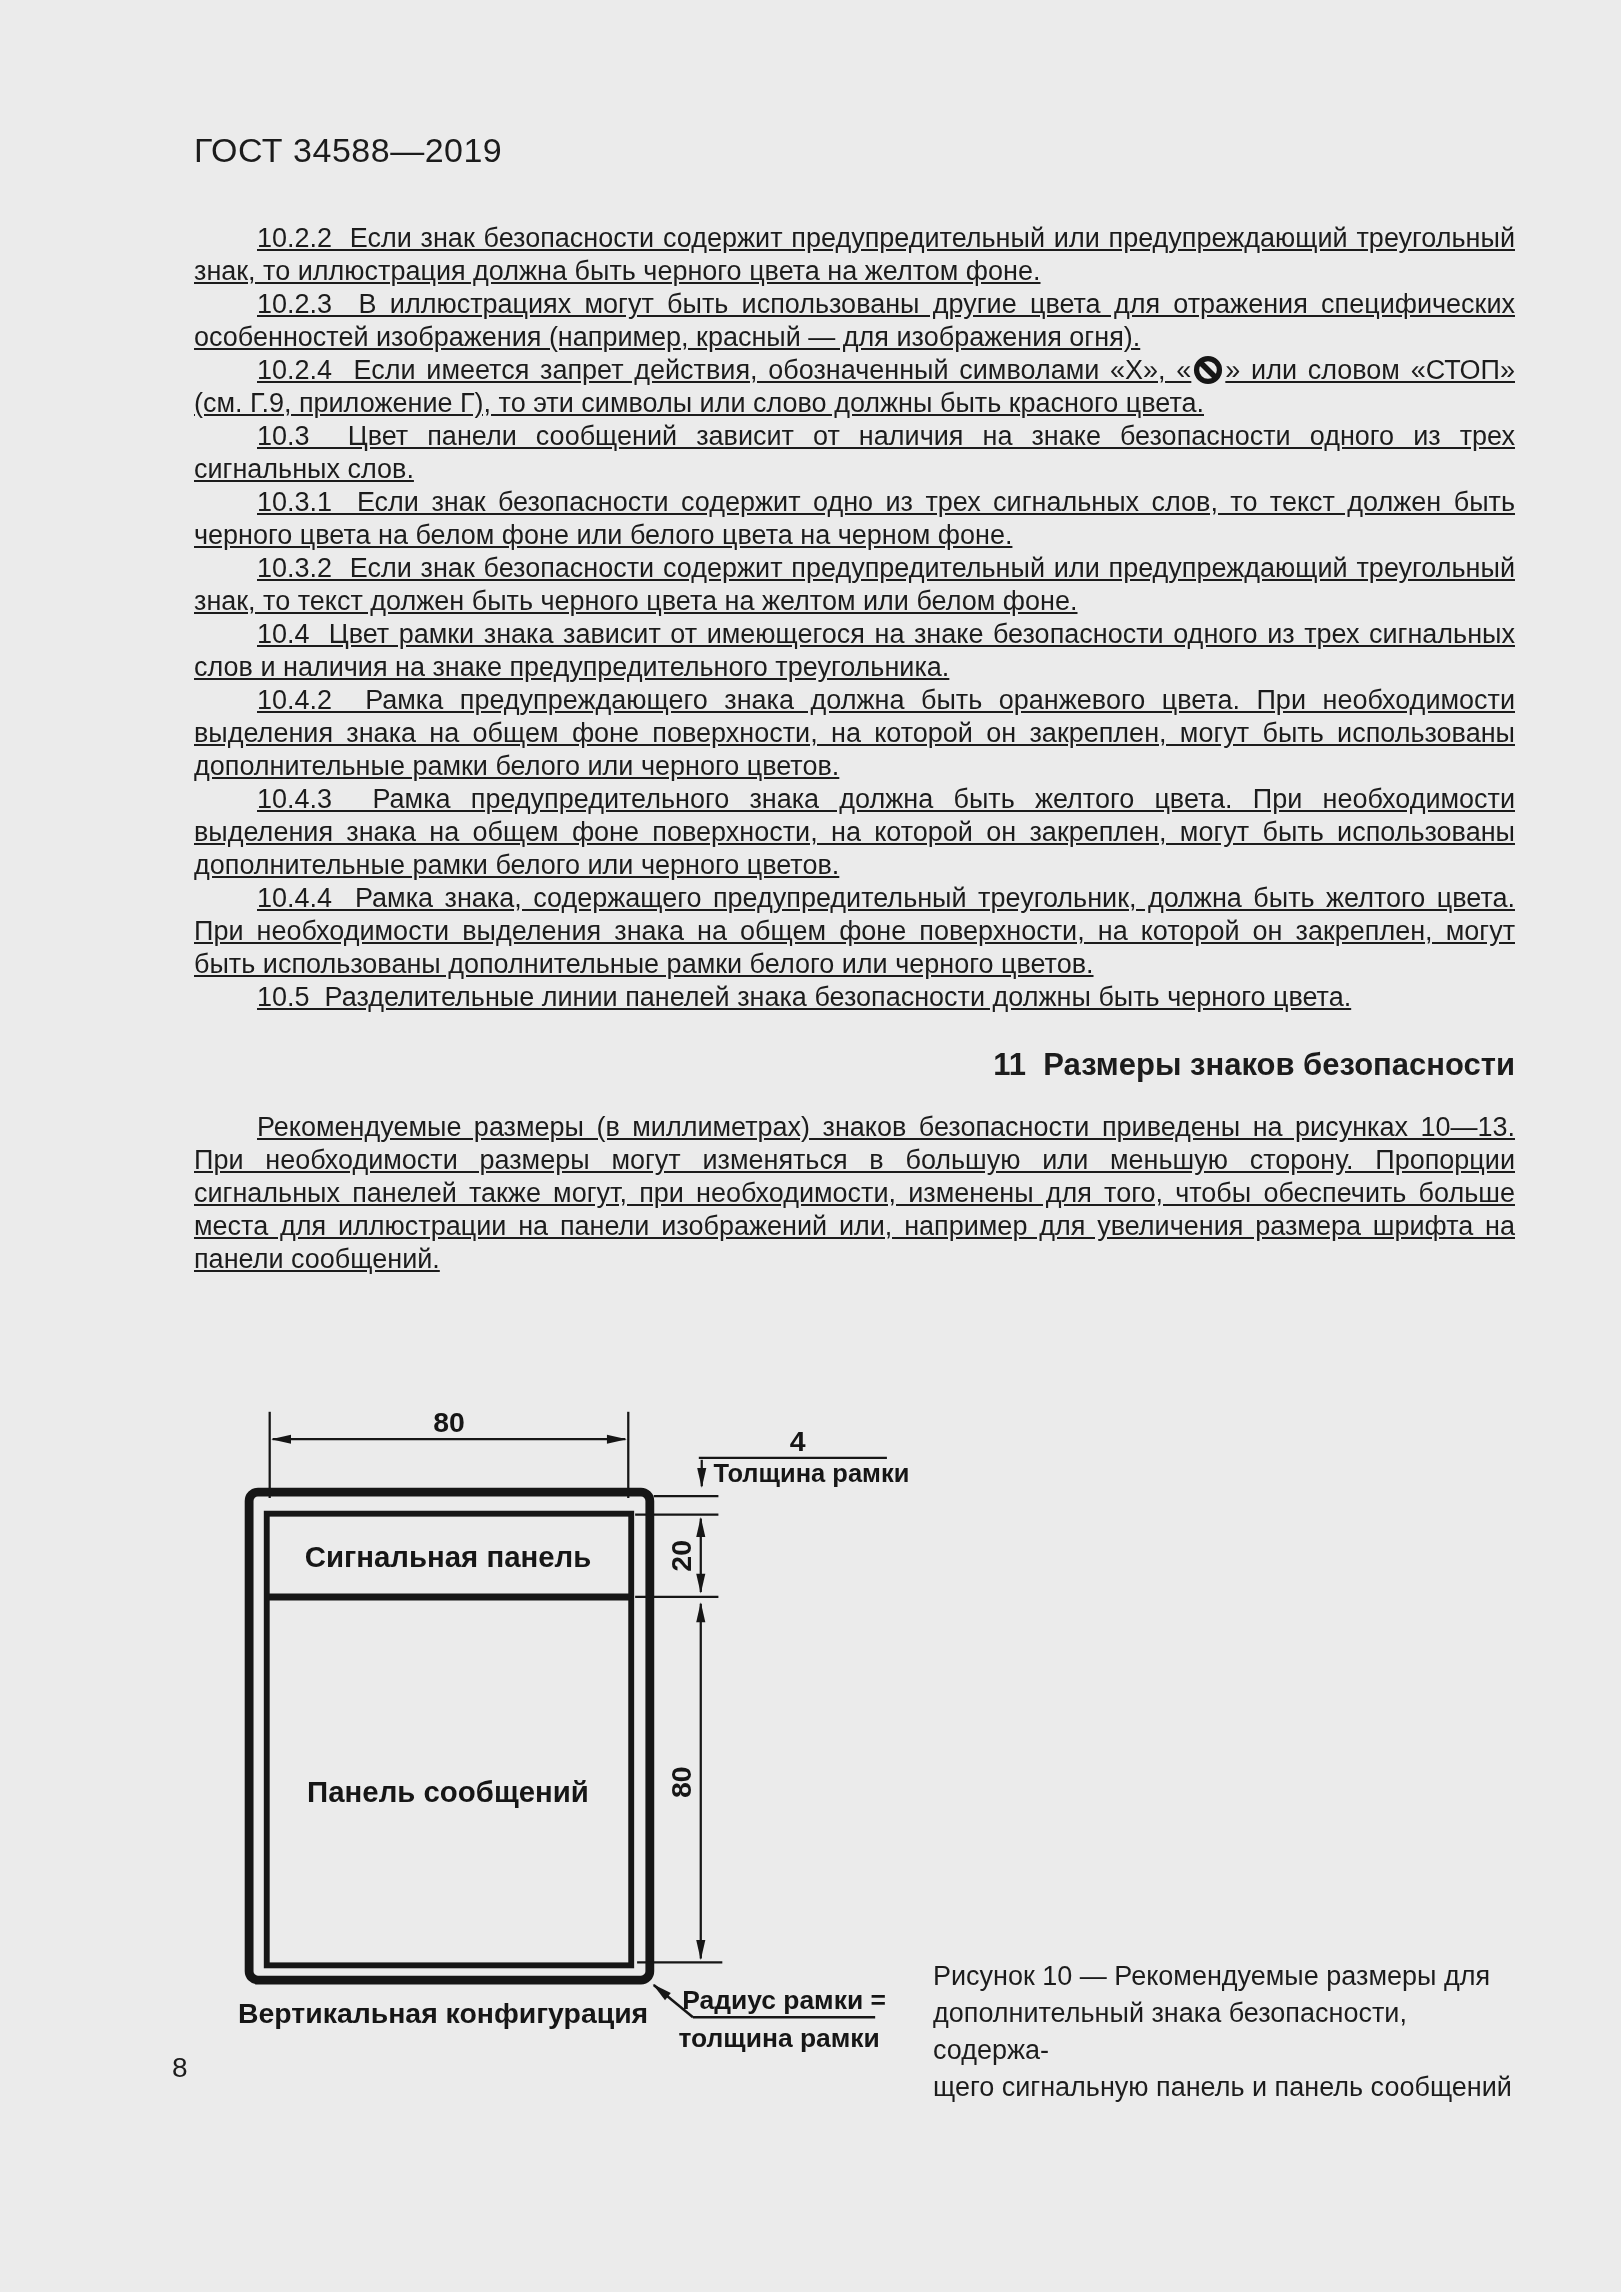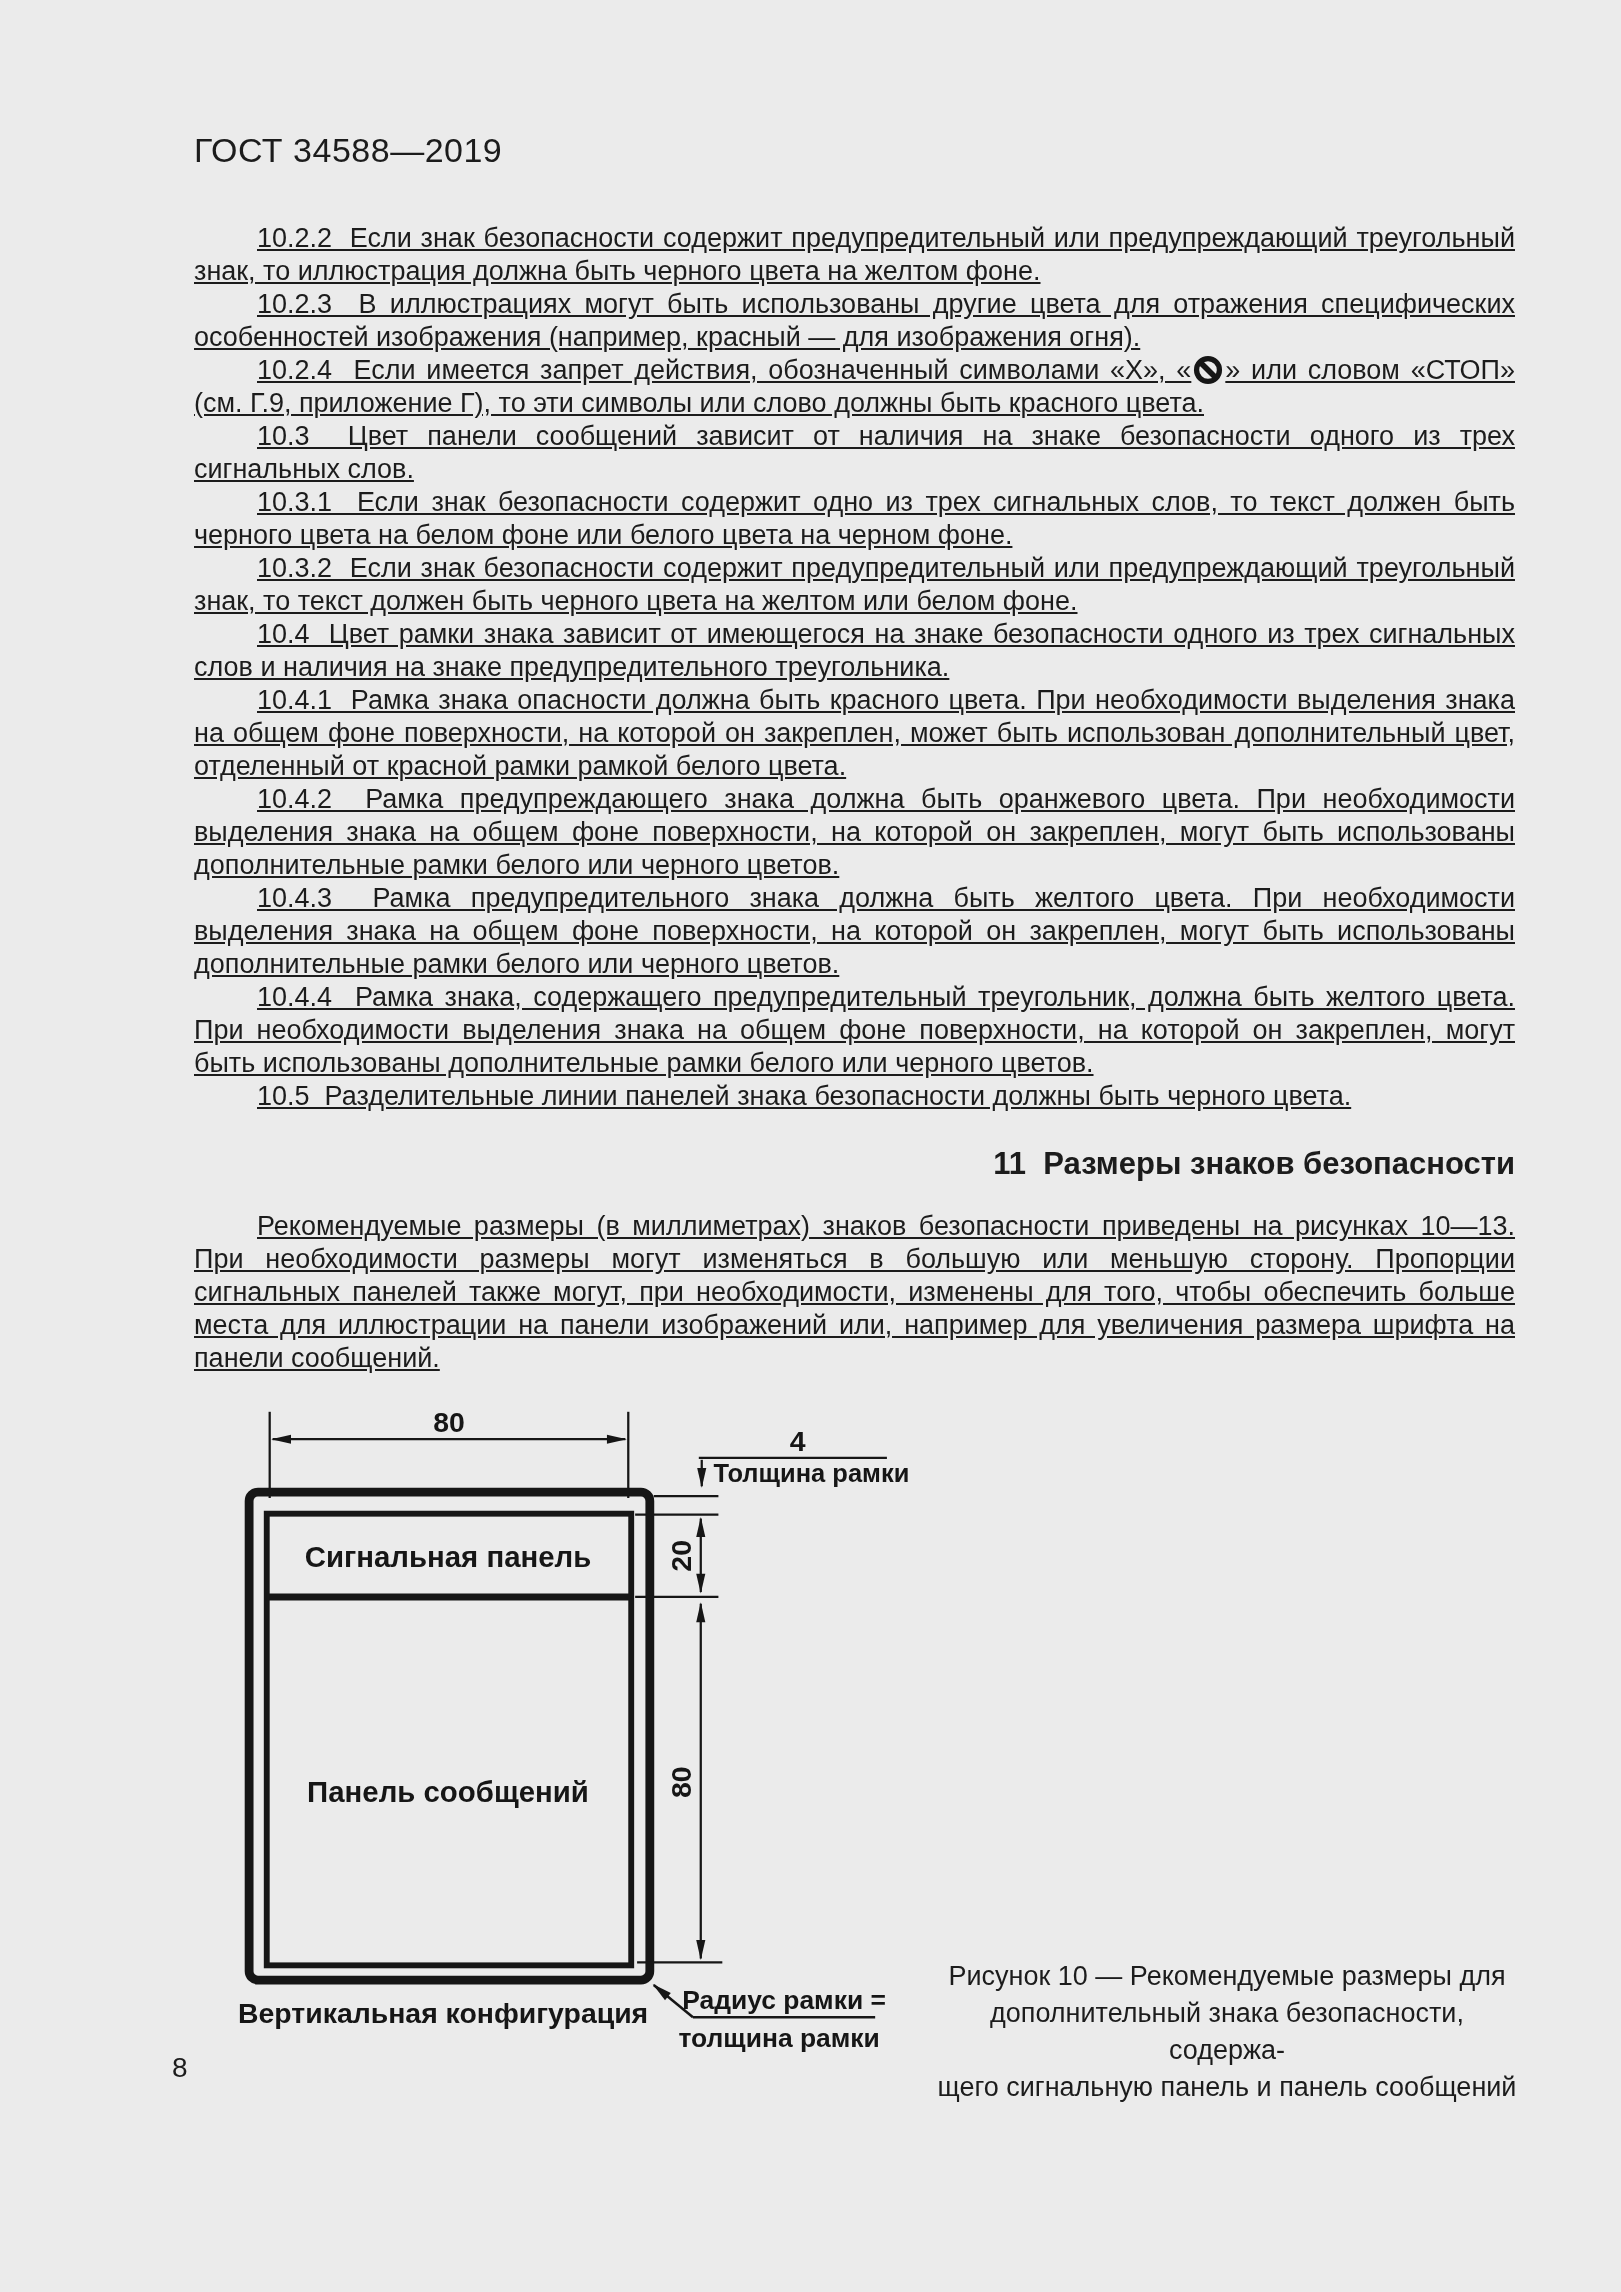--- a/index.html
+++ b/index.html
@@ -24,21 +24,21 @@
   .prohib{display:inline-block;vertical-align:-5.9px;margin:0 2px;}
   .figure-svg{position:absolute;left:0;top:1402px;}
   .figure-svg text{fill:#161616;font-family:"Liberation Sans", sans-serif;font-weight:bold;}
   .figure-svg .dim-num{font-size:29px;}
   .figure-svg .lbl-panel{font-size:30px;}
   .figure-svg .lbl-small{font-size:26px;}
   .figure-svg .lbl-note{font-size:27px;}
   .figure-svg .lbl-config{font-size:29px;}
   .fig-caption{
     position:absolute;left:933px;top:1958px;width:588px;
-    font-size:27px;line-height:37px;text-align:center;
+    font-size:27px;line-height:37px;text-align:left;
   }
   .page-number{
     position:absolute;left:172px;top:2052px;
     font-size:28px;
   }
 </style>
 </head>
 <body>
 
 <div class="doc-header">ГОСТ 34588—2019</div>
@@ -47,21 +47,20 @@
   <p>10.2.2&nbsp; Если знак безопасности содержит предупредительный или предупреждающий треугольный знак, то иллюстрация должна быть черного цвета на желтом фоне.</p>
   <p>10.2.3&nbsp; В иллюстрациях могут быть использованы другие цвета для отражения специфических особенностей изображения (например, красный — для изображения огня).</p>
   <p><span>10.2.4&nbsp; Если имеется запрет действия, обозначенный символами «Х», «</span><svg class="prohib" width="30" height="30" viewBox="0 0 32 32" aria-hidden="true">
         <circle cx="16" cy="16" r="12.2" fill="none" stroke="#161616" stroke-width="5.6"></circle>
         <line x1="8.2" y1="8.2" x2="23.8" y2="23.8" stroke="#161616" stroke-width="6"></line>
       </svg><span>» или словом «СТОП» (см. Г.9, приложение Г), то эти символы или слово должны быть красного цвета.</span></p>
   <p>10.3&nbsp; Цвет панели сообщений зависит от наличия на знаке безопасности одного из трех сигнальных слов.</p>
   <p>10.3.1&nbsp; Если знак безопасности содержит одно из трех сигнальных слов, то текст должен быть черного цвета на белом фоне или белого цвета на черном фоне.</p>
   <p>10.3.2&nbsp; Если знак безопасности содержит предупредительный или предупреждающий треугольный знак, то текст должен быть черного цвета на желтом или белом фоне.</p>
   <p>10.4&nbsp; Цвет рамки знака зависит от имеющегося на знаке безопасности одного из трех сигнальных слов и наличия на знаке предупредительного треугольника.</p>
-  <p>10.4.1&nbsp; Рамка знака опасности должна быть красного цвета. При необходимости выделения знака на общем фоне поверхности, на которой он закреплен, может быть использован дополнительный цвет, отделенный от красной рамки рамкой белого цвета.</p>
   <p>10.4.2&nbsp; Рамка предупреждающего знака должна быть оранжевого цвета. При необходимости выделения знака на общем фоне поверхности, на которой он закреплен, могут быть использованы дополнительные рамки белого или черного цветов.</p>
   <p>10.4.3&nbsp; Рамка предупредительного знака должна быть желтого цвета. При необходимости выделения знака на общем фоне поверхности, на которой он закреплен, могут быть использованы дополнительные рамки белого или черного цветов.</p>
   <p>10.4.4&nbsp; Рамка знака, содержащего предупредительный треугольник, должна быть желтого цвета. При необходимости выделения знака на общем фоне поверхности, на которой он закреплен, могут быть использованы дополнительные рамки белого или черного цветов.</p>
   <p>10.5&nbsp; Разделительные линии панелей знака безопасности должны быть черного цвета.</p>
   <h2>11&nbsp; Размеры знаков безопасности</h2>
   <p>Рекомендуемые размеры (в миллиметрах) знаков безопасности приведены на рисунках 10—13. При необходимости размеры могут изменяться в большую или меньшую сторону. Пропорции сигнальных панелей также могут, при необходимости, изменены для того, чтобы обеспечить больше места для иллюстрации на панели изображений или, например для увеличения размера шрифта на панели сообщений.</p>
 </div>
 
 <svg class="figure-svg" width="1621" height="725" viewBox="0 1430 1654 740">
   <defs>

